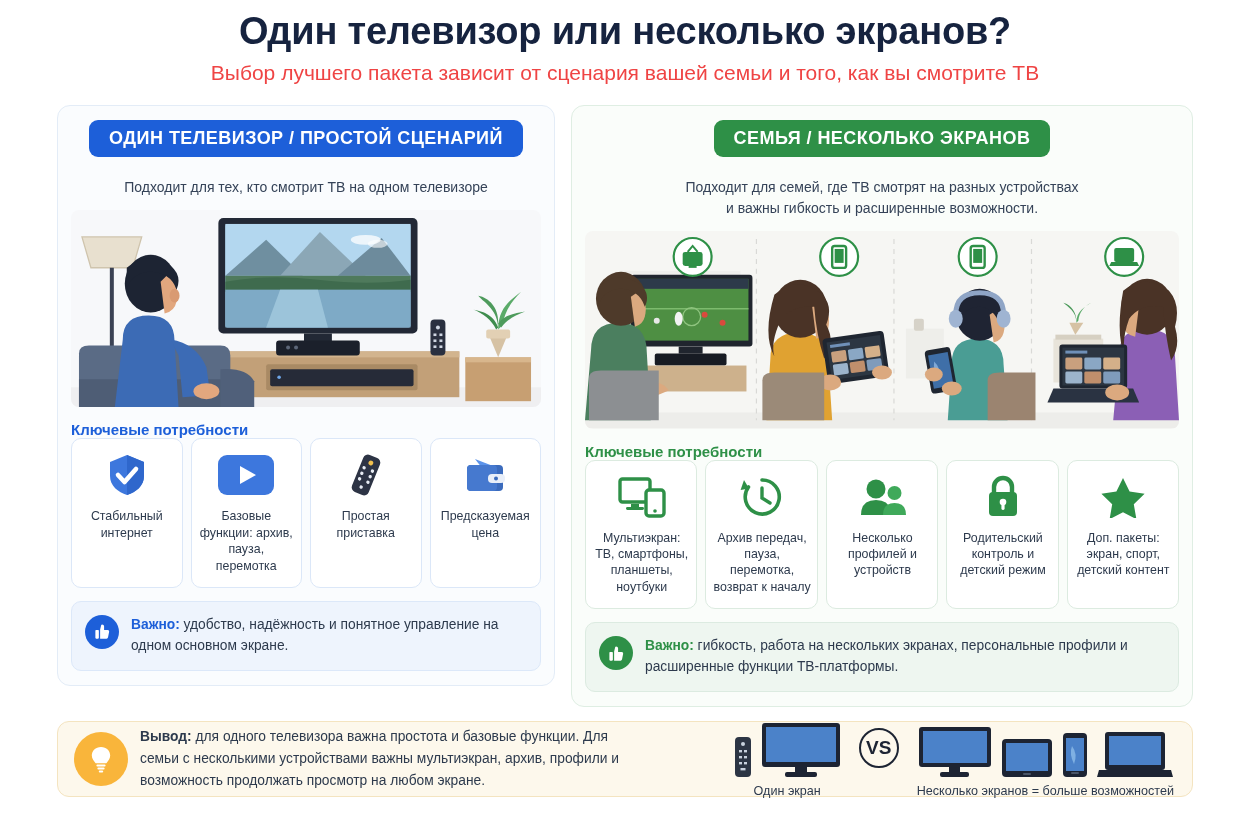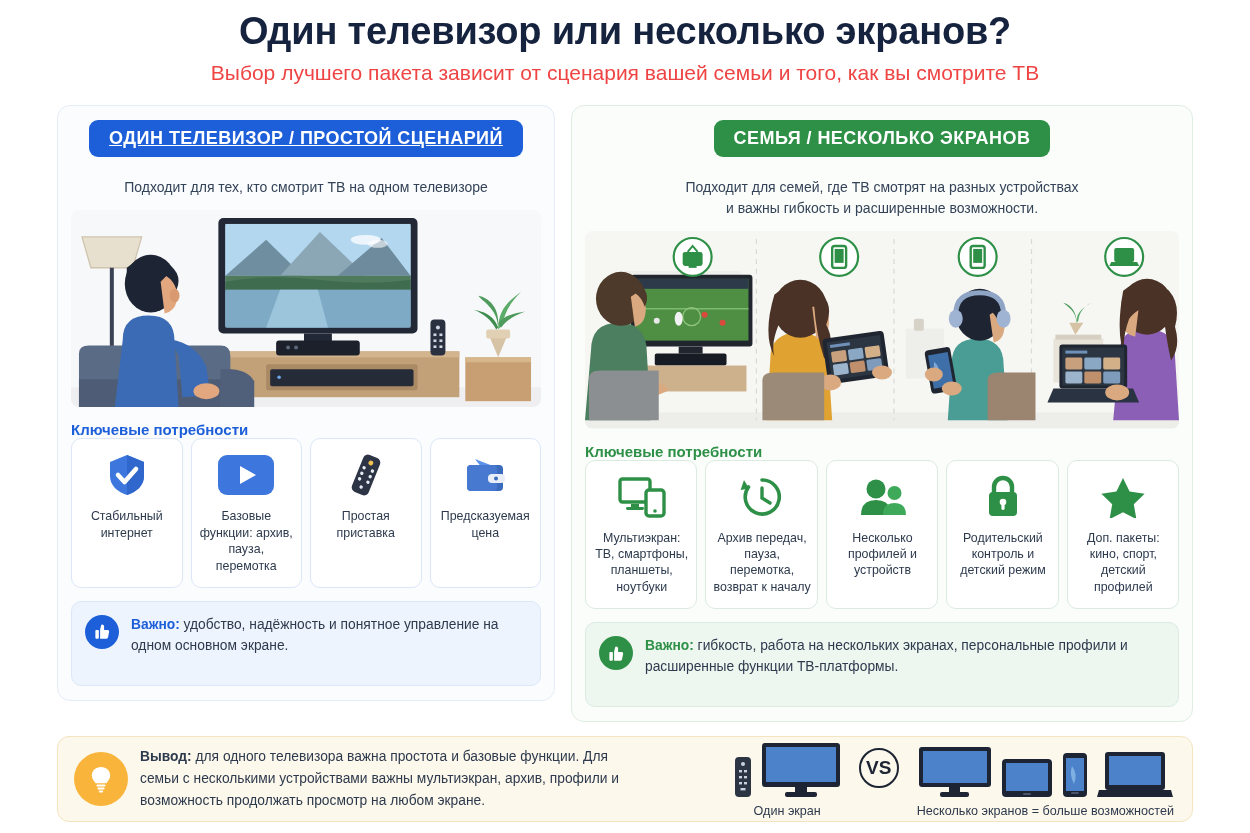--- a/index.html
+++ b/index.html
@@ -34,21 +34,21 @@
   .panel.left  { width: 498px; background: #fafcfe; border: 1px solid #e3ecf7; }
   .panel.right { width: 622px; background: #fafdfa; border: 1px solid #dfeee3; }
 
   .pill-wrap { display: flex; justify-content: center; }
   .pill {
     display: inline-block; border-radius: 9px;
     color: #ffffff; font-weight: bold; letter-spacing: 0.45px;
     font-size: 18px; padding: 9px 20px 10px 20px; line-height: 1;
     white-space: nowrap;
   }
-  .pill.blue  { background: #1d5fd9; text-decoration: underline; }
+  .pill.blue  { background: #1d5fd9; }
   .pill.green { background: #2e9047; }
 
   .lead {
     text-align: center; font-size: 14px; color: #354358;
     line-height: 1.5; margin-top: 20px; padding: 0 6px;
   }
 
   
   .illo { margin-top: 12px; border-radius: 8px; overflow: hidden; }
   .illo svg { display: block; width: 100%; height: auto; }
@@ -72,38 +72,38 @@
   .card .ic { height: 46px; display: flex; align-items: center; justify-content: center; }
   .card .ic svg { display: block; }
   .card .cl {
     margin-top: 10px; font-size: 12.4px; line-height: 1.32;
     text-align: center; color: #2d3a4d;
   }
 
   
   .note {
     display: flex; align-items: flex-start; gap: 12px;
-    border-radius: 10px; margin-top: 13px; padding: 12px 14px 28px 13px;
+    border-radius: 10px; margin-top: 13px; padding: 12px 14px 13px 13px;
   }
   .note.b { background: #eef4fd; border: 1px solid #dce8f9; }
   .note.g { background: #eef6f0; border: 1px solid #dcebe1; }
   .note .badge { flex: 0 0 auto; width: 34px; height: 34px; border-radius: 50%;
     display: flex; align-items: center; justify-content: center; margin-top: 1px; }
   .note.b .badge { background: #1d5fd9; }
   .note.g .badge { background: #2e9047; }
   .note .txt { font-size: 13.8px; line-height: 1.52; color: #2d3a4d; padding-top: 1px; }
   .note .txt b.b { color: #1d5fd9; }
   .note .txt b.g { color: #2e9047; }
 
   
   .bottom {
     margin: 14px 57px 0 57px;
     background: #fdf8ec; border: 1px solid #f4e4c0; border-radius: 12px;
     display: flex; align-items: center; gap: 12px;
-    padding: 14px 18px 14px 16px; height: 86px;
+    padding: 14px 18px 14px 16px; height: 76px;
   }
   .bulb {
     flex: 0 0 auto; width: 54px; height: 54px; border-radius: 50%;
     background: #f9b53b; display: flex; align-items: center; justify-content: center;
   }
   .concl { flex: 0 0 auto; width: 495px; font-size: 13.8px; line-height: 1.62; color: #2d3a4d; }
   .concl b { color: #2d3a4d; }
   .compare { flex: 1 1 auto; display: flex; align-items: center; justify-content: flex-end; gap: 18px; }
   .cmp-group { display: flex; flex-direction: column; align-items: center; }
   .cmp-row { display: flex; align-items: flex-end; gap: 9px; height: 58px; }
@@ -449,21 +449,21 @@
           </div>
           <div class="cl">Родительский контроль и детский режим</div>
         </div>
 
         <div class="card g">
           <div class="ic">
             <svg width="44" height="42" viewBox="0 0 44 42">
               <path d="M22 2 L28.6 15.6 L43.6 17.8 L32.8 28.3 L35.4 43.2 L22 36.2 L8.6 43.2 L11.2 28.3 L0.4 17.8 L15.4 15.6 Z" fill="#2e9047"></path>
             </svg>
           </div>
-          <div class="cl">Доп. пакеты: кино, спорт, детский профилей</div>
+          <div class="cl">Доп. пакеты: экран, спорт, детский контент</div>
         </div>
       </div>
 
       <div class="note g">
         <div class="badge">
           <svg width="19" height="19" viewBox="0 0 24 24" fill="#ffffff">
             <path d="M9 21h8a2 2 0 0 0 2-1.6l1.4-7A2 2 0 0 0 18.4 10H14V5.5A2.5 2.5 0 0 0 11.5 3c-.6 0-1 .4-1.2 1L9 9.5V21z"></path>
             <rect x="3" y="10" width="4.4" height="11" rx="1"></rect>
           </svg>
         </div>

